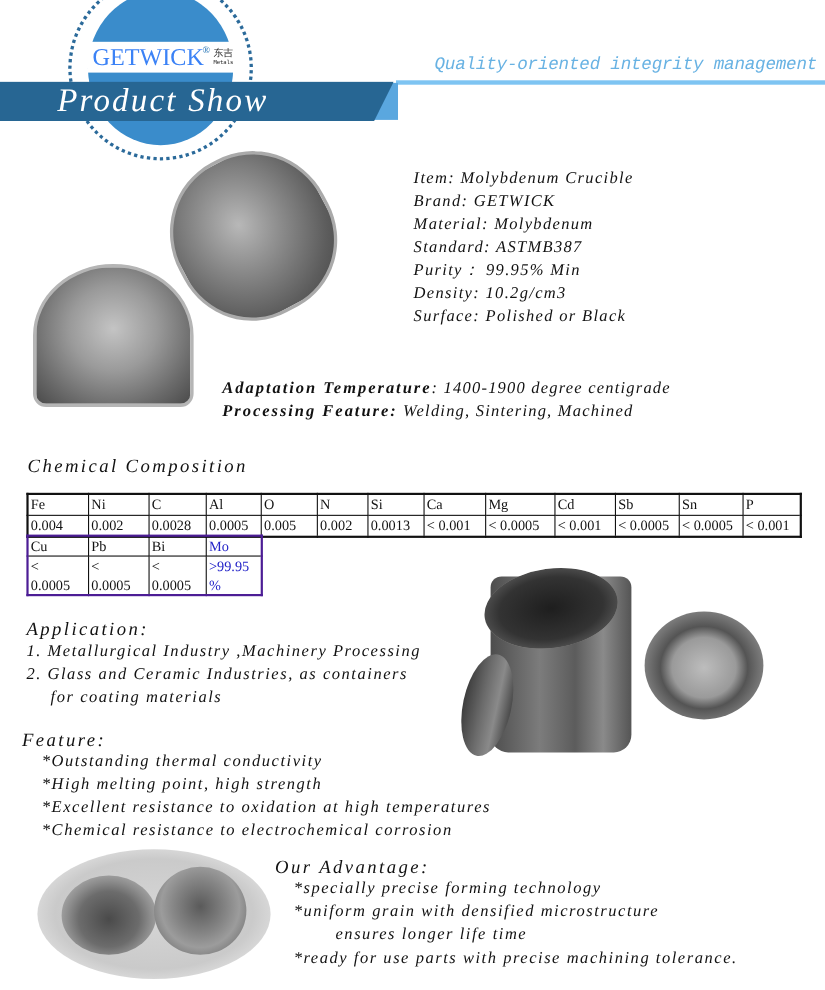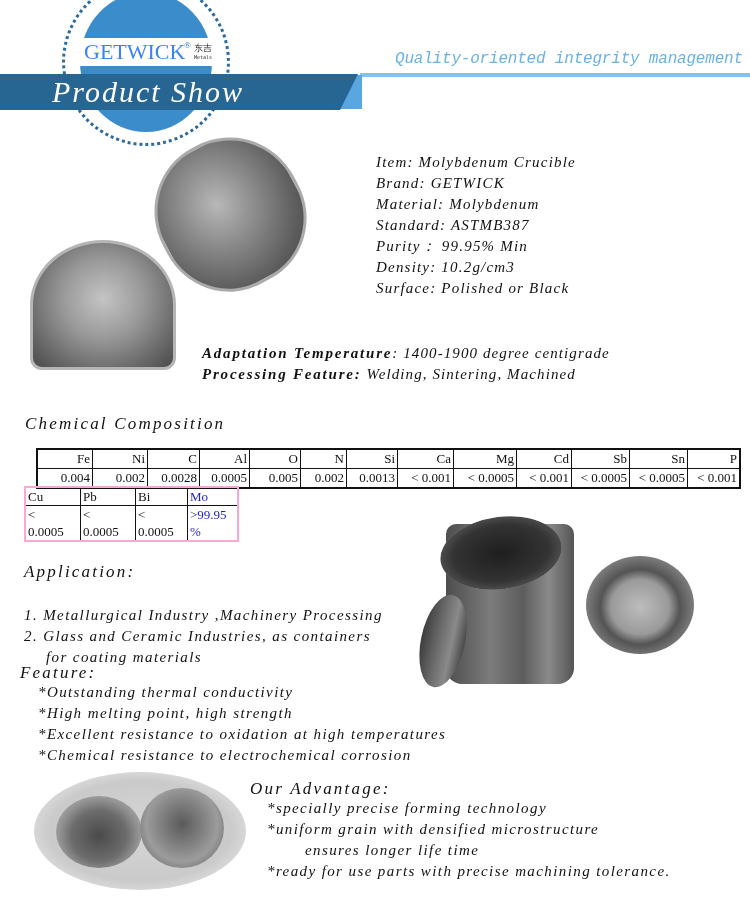--- a/index.html
+++ b/index.html
@@ -109,22 +109,22 @@
 
   
   table.chem {
     position: absolute; border-collapse: collapse;
     font-family: "Liberation Serif", serif; font-size: 13px; color: #111;
   }
   table.chem td {
     border: 1px solid #111; padding: 0 2px; height: 18px; vertical-align: top;
     line-height: 17px;
   }
-  table.chem1 { left: 36px; top: 448px; border: 2px solid #111; text-align: right; }
-  table.chem2 { left: 24px; top: 486px; border: 2px solid #f9a8d4; }
+  table.chem1 { left: 24px; top: 448px; border: 2px solid #111; }
+  table.chem2 { left: 24px; top: 486px; border: 2px solid #4c1d95; }
   table.chem2 td { height: 17px; }
   .blue { color: #2323c8; }
 
   
   .list-line { font-size: 15px; font-style: italic; letter-spacing: 1.4px; line-height: 21px; white-space: nowrap; }
 </style>
 </head>
 <body>
 
 <div class="abs logo-disc"></div>
@@ -229,21 +229,21 @@
         </td>
     <td class="blue">
           <div>&gt;99.95</div>
           <div>%</div>
         </td>
   </tr>
 </tbody>
   </table>
 
 <div class="abs heading" style="left:24px; top:562px;">Application:</div>
-<div class="abs" style="left:24px; top:582px;margin-top:23px;">
+<div class="abs" style="left:24px; top:582px;">
   <div class="list-line">1. Metallurgical Industry ,Machinery Processing</div>
   <div class="list-line">2. Glass and Ceramic Industries, as containers</div>
   <div class="list-line" style="padding-left:22px">    for coating materials</div>
 </div>
 
 <div class="abs heading" style="left:20px; top:663px;">Feature:</div>
 <div class="abs" style="left:38px; top:682px;">
   <div class="list-line">*Outstanding thermal conductivity</div>
   <div class="list-line">*High melting point, high strength</div>
   <div class="list-line">*Excellent resistance to oxidation at high temperatures</div>

